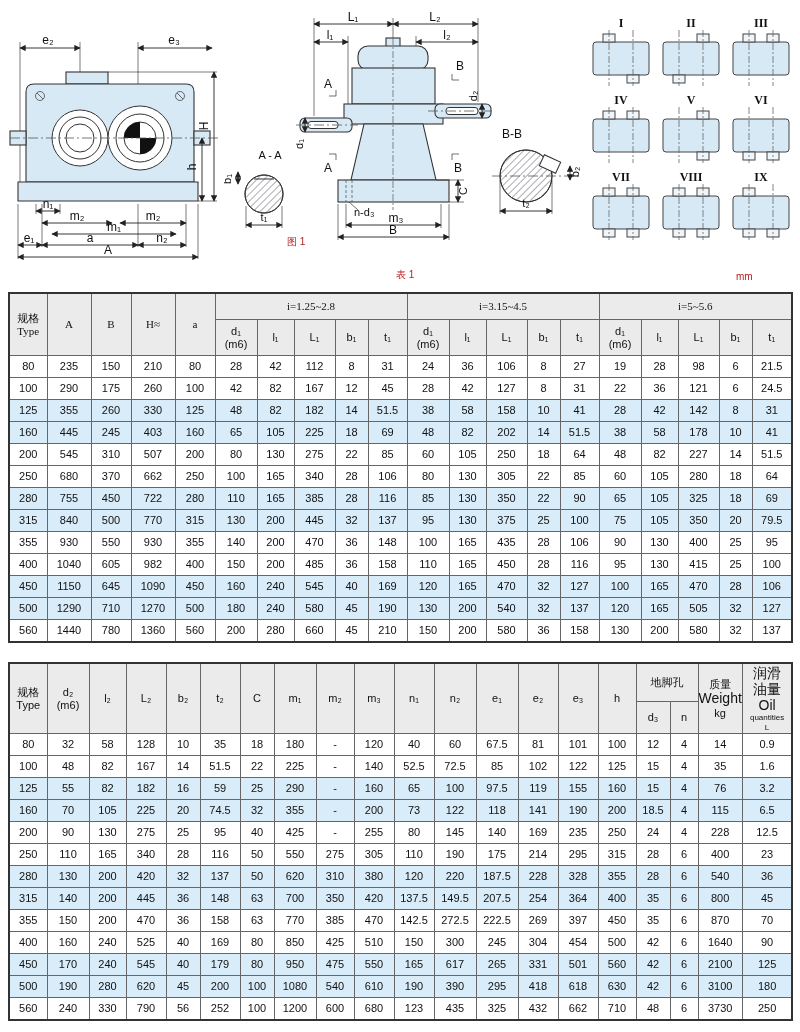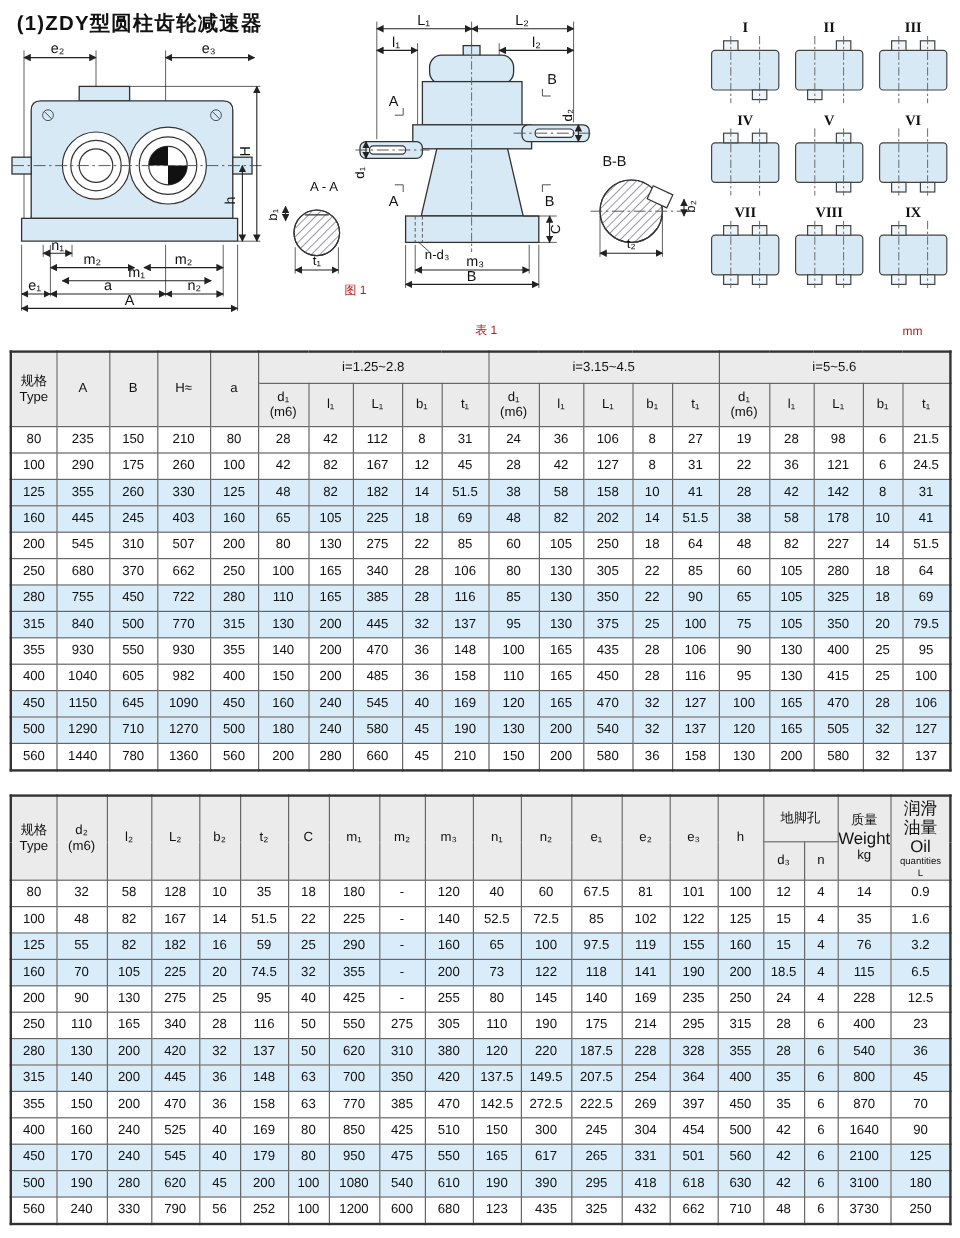--- a/index.html
+++ b/index.html
@@ -26,34 +26,33 @@
   
   .tbl{position:absolute;left:8px;border-collapse:collapse;table-layout:fixed;
        border:2px solid #333;background:#fff;}
   .tbl th,.tbl td{border:1px solid #666;text-align:center;vertical-align:middle;
        padding:0;line-height:1.15;overflow:hidden;}
   .tbl th{background:#ebebeb;font-weight:normal;font-size:11px;}
   .tbl td{font-size:11px;height:21px;}
   .tbl tr.alt td{background:#d9ecf9;}
   #table1{top:292px;}
   #table2{top:662px;}
-  #table1 thead tr.gr th{height:25px;}
+  #table1 thead tr.gr th{height:25px;font-family:Liberation Serif, serif;}
   #table1 thead tr.sb th{height:35px;}
   #table2 thead tr.gr th{height:37px;}
   #table2 thead tr.sb th{height:31px;}
   .twoline div{line-height:1.15;}
   .tiny{font-size:8px;line-height:1;}
   .sm{font-size:14px;line-height:1.1;}
 </style>
 </head>
 <body>
 
 <div id="page">
 
-  <div id="page-title">(1)ZDY型圆柱齿轮减速器</div>
 
   <svg class="figsvg" style="left:8px;top:34px" width="220" height="232" viewBox="0 0 220 232">
     <defs>
       <marker id="ar" viewBox="0 0 10 10" refX="9" refY="5" markerWidth="7" markerHeight="7" orient="auto-start-reverse">
         <path d="M0,0 L10,5 L0,10 z" fill="#222"></path>
       </marker>
       <pattern id="hatch" width="5" height="5" patternUnits="userSpaceOnUse" patternTransform="rotate(45)">
         <line x1="0" y1="0" x2="0" y2="5" stroke="#556" stroke-width="1"></line>
       </pattern>
     </defs>
@@ -284,21 +283,21 @@
         <rect x="157" y="176" width="12" height="8" class="stub"></rect>
         <rect x="157" y="217" width="12" height="8" class="stub"></rect>
         <rect x="181" y="217" width="12" height="8" class="stub"></rect>
         <line x1="163" y1="172" x2="163" y2="228" class="cl"></line>
         <line x1="187" y1="172" x2="187" y2="228" class="cl"></line>
         <text x="175" y="169" text-anchor="middle" class="roman">IX</text>
       </g>
     </svg>
 
   <div class="cap" style="left:396px;top:268px">表 1</div>
-  <div class="cap" style="left:752px;top:271px">mm</div>
+  <div class="cap" style="left:736px;top:271px">mm</div>
 
   <table id="table1" class="tbl">
     <colgroup>
       <col style="width:38px">
         <col style="width:44px">
         <col style="width:40px">
         <col style="width:44px">
         <col style="width:40px">
       <col style="width:42px">
         <col style="width:37px">

